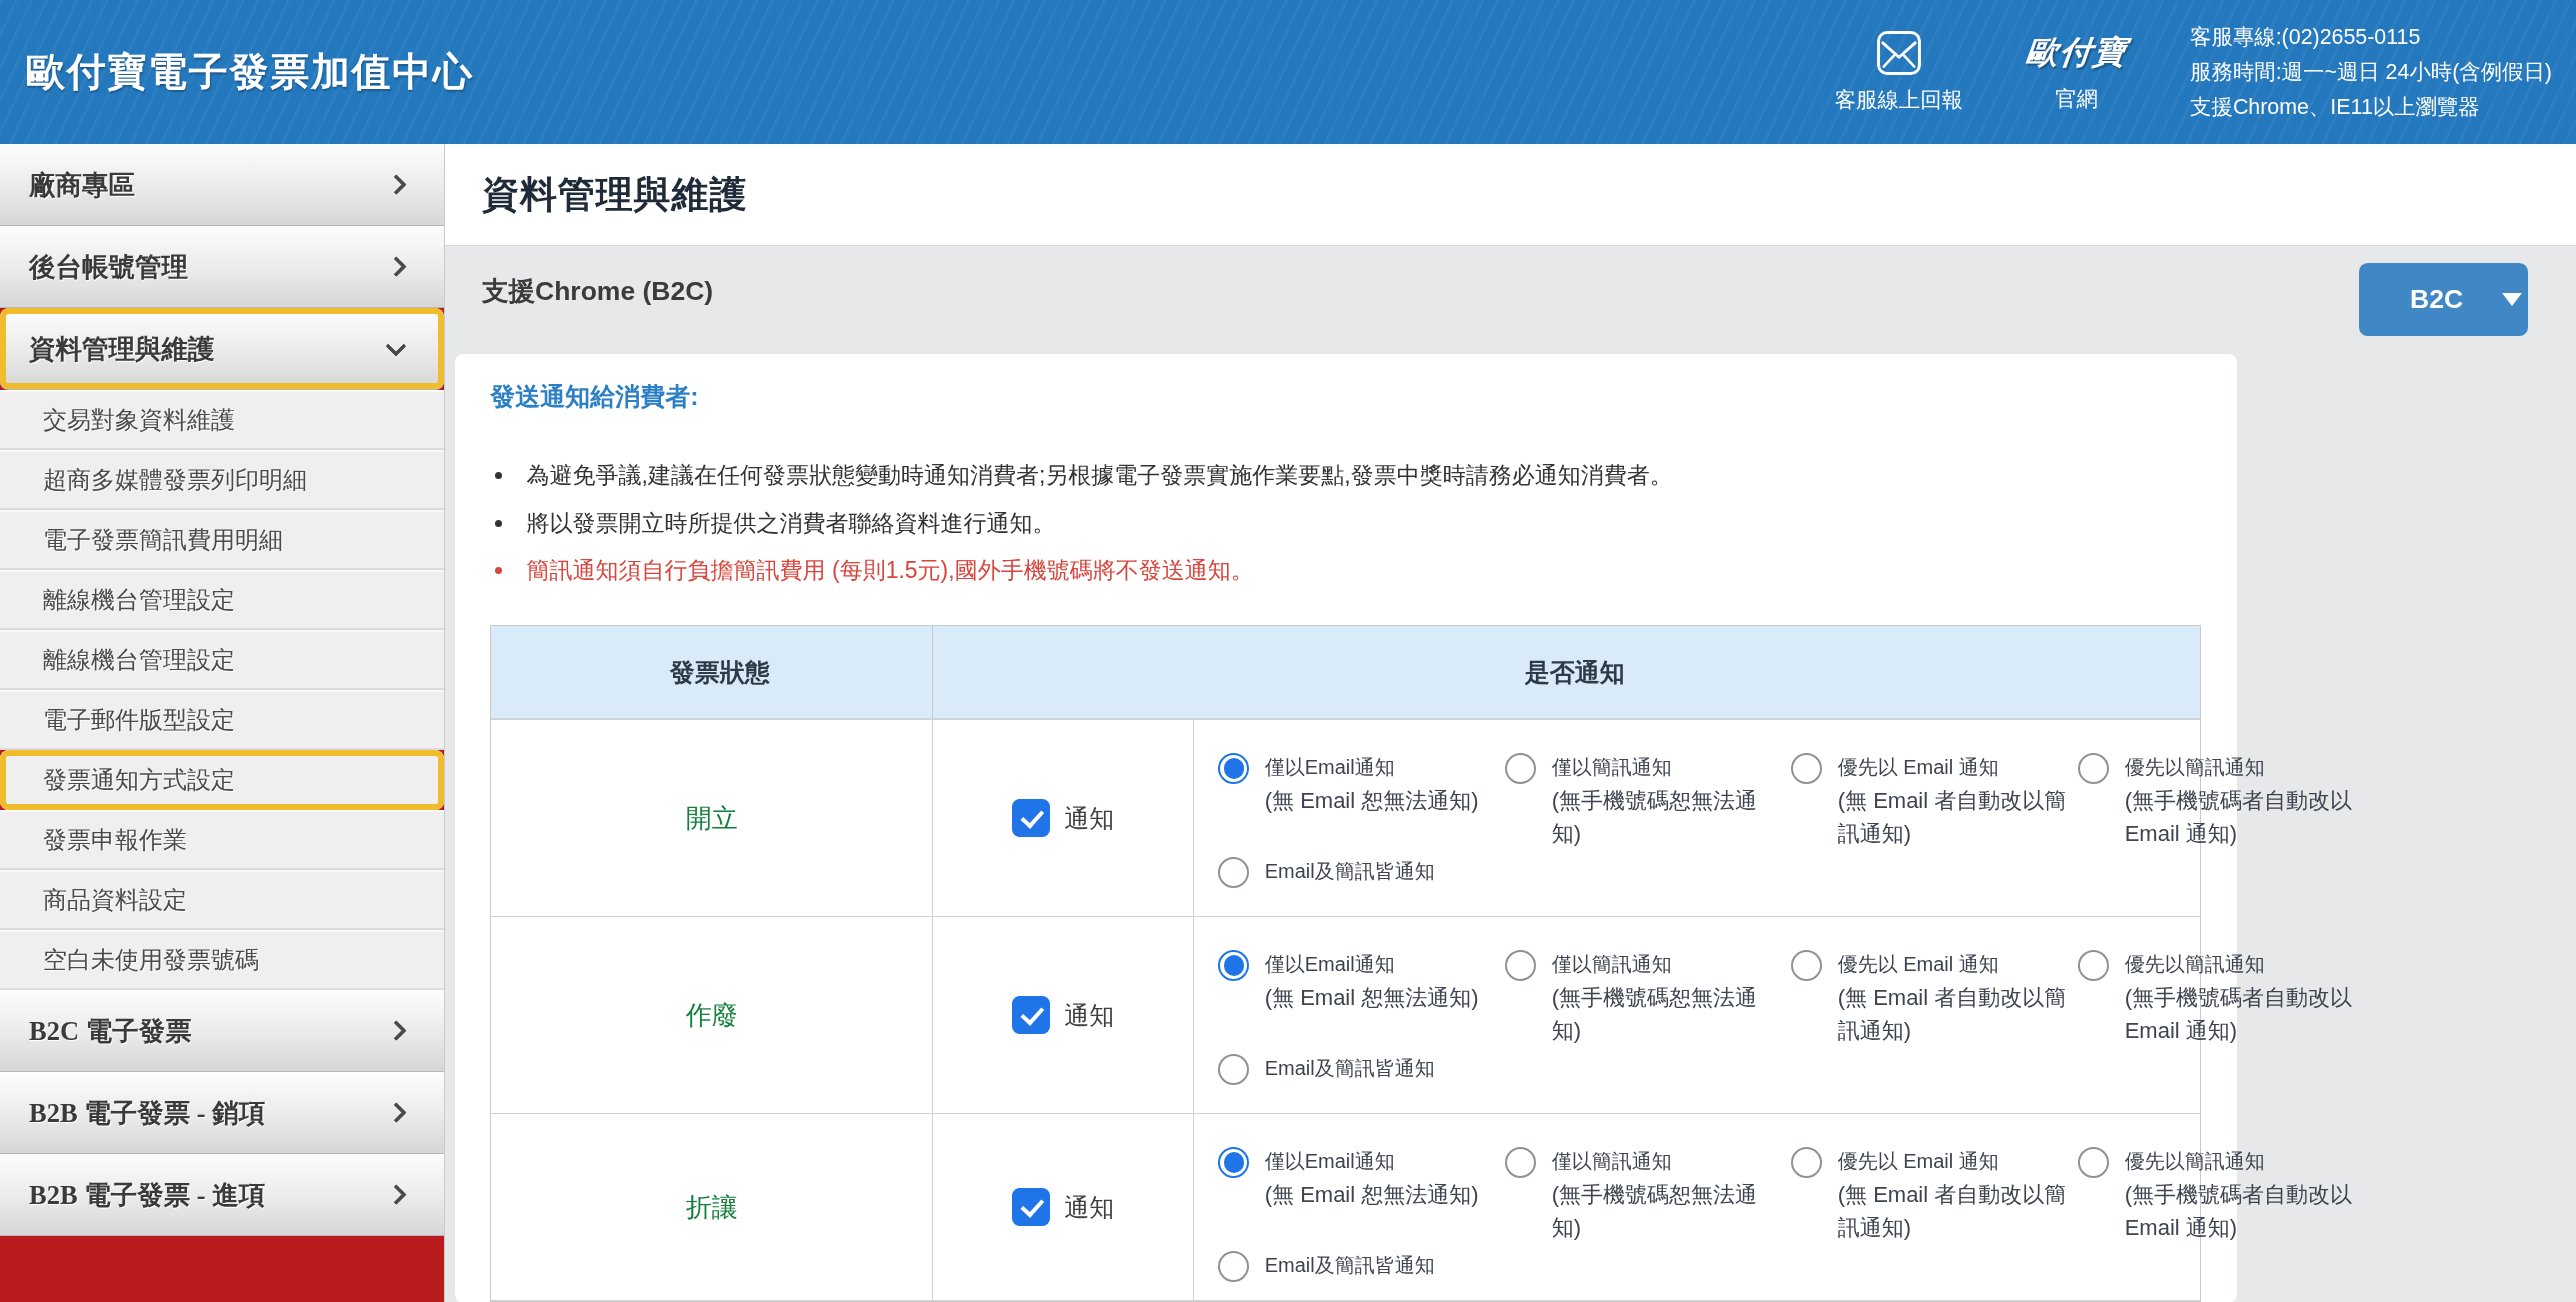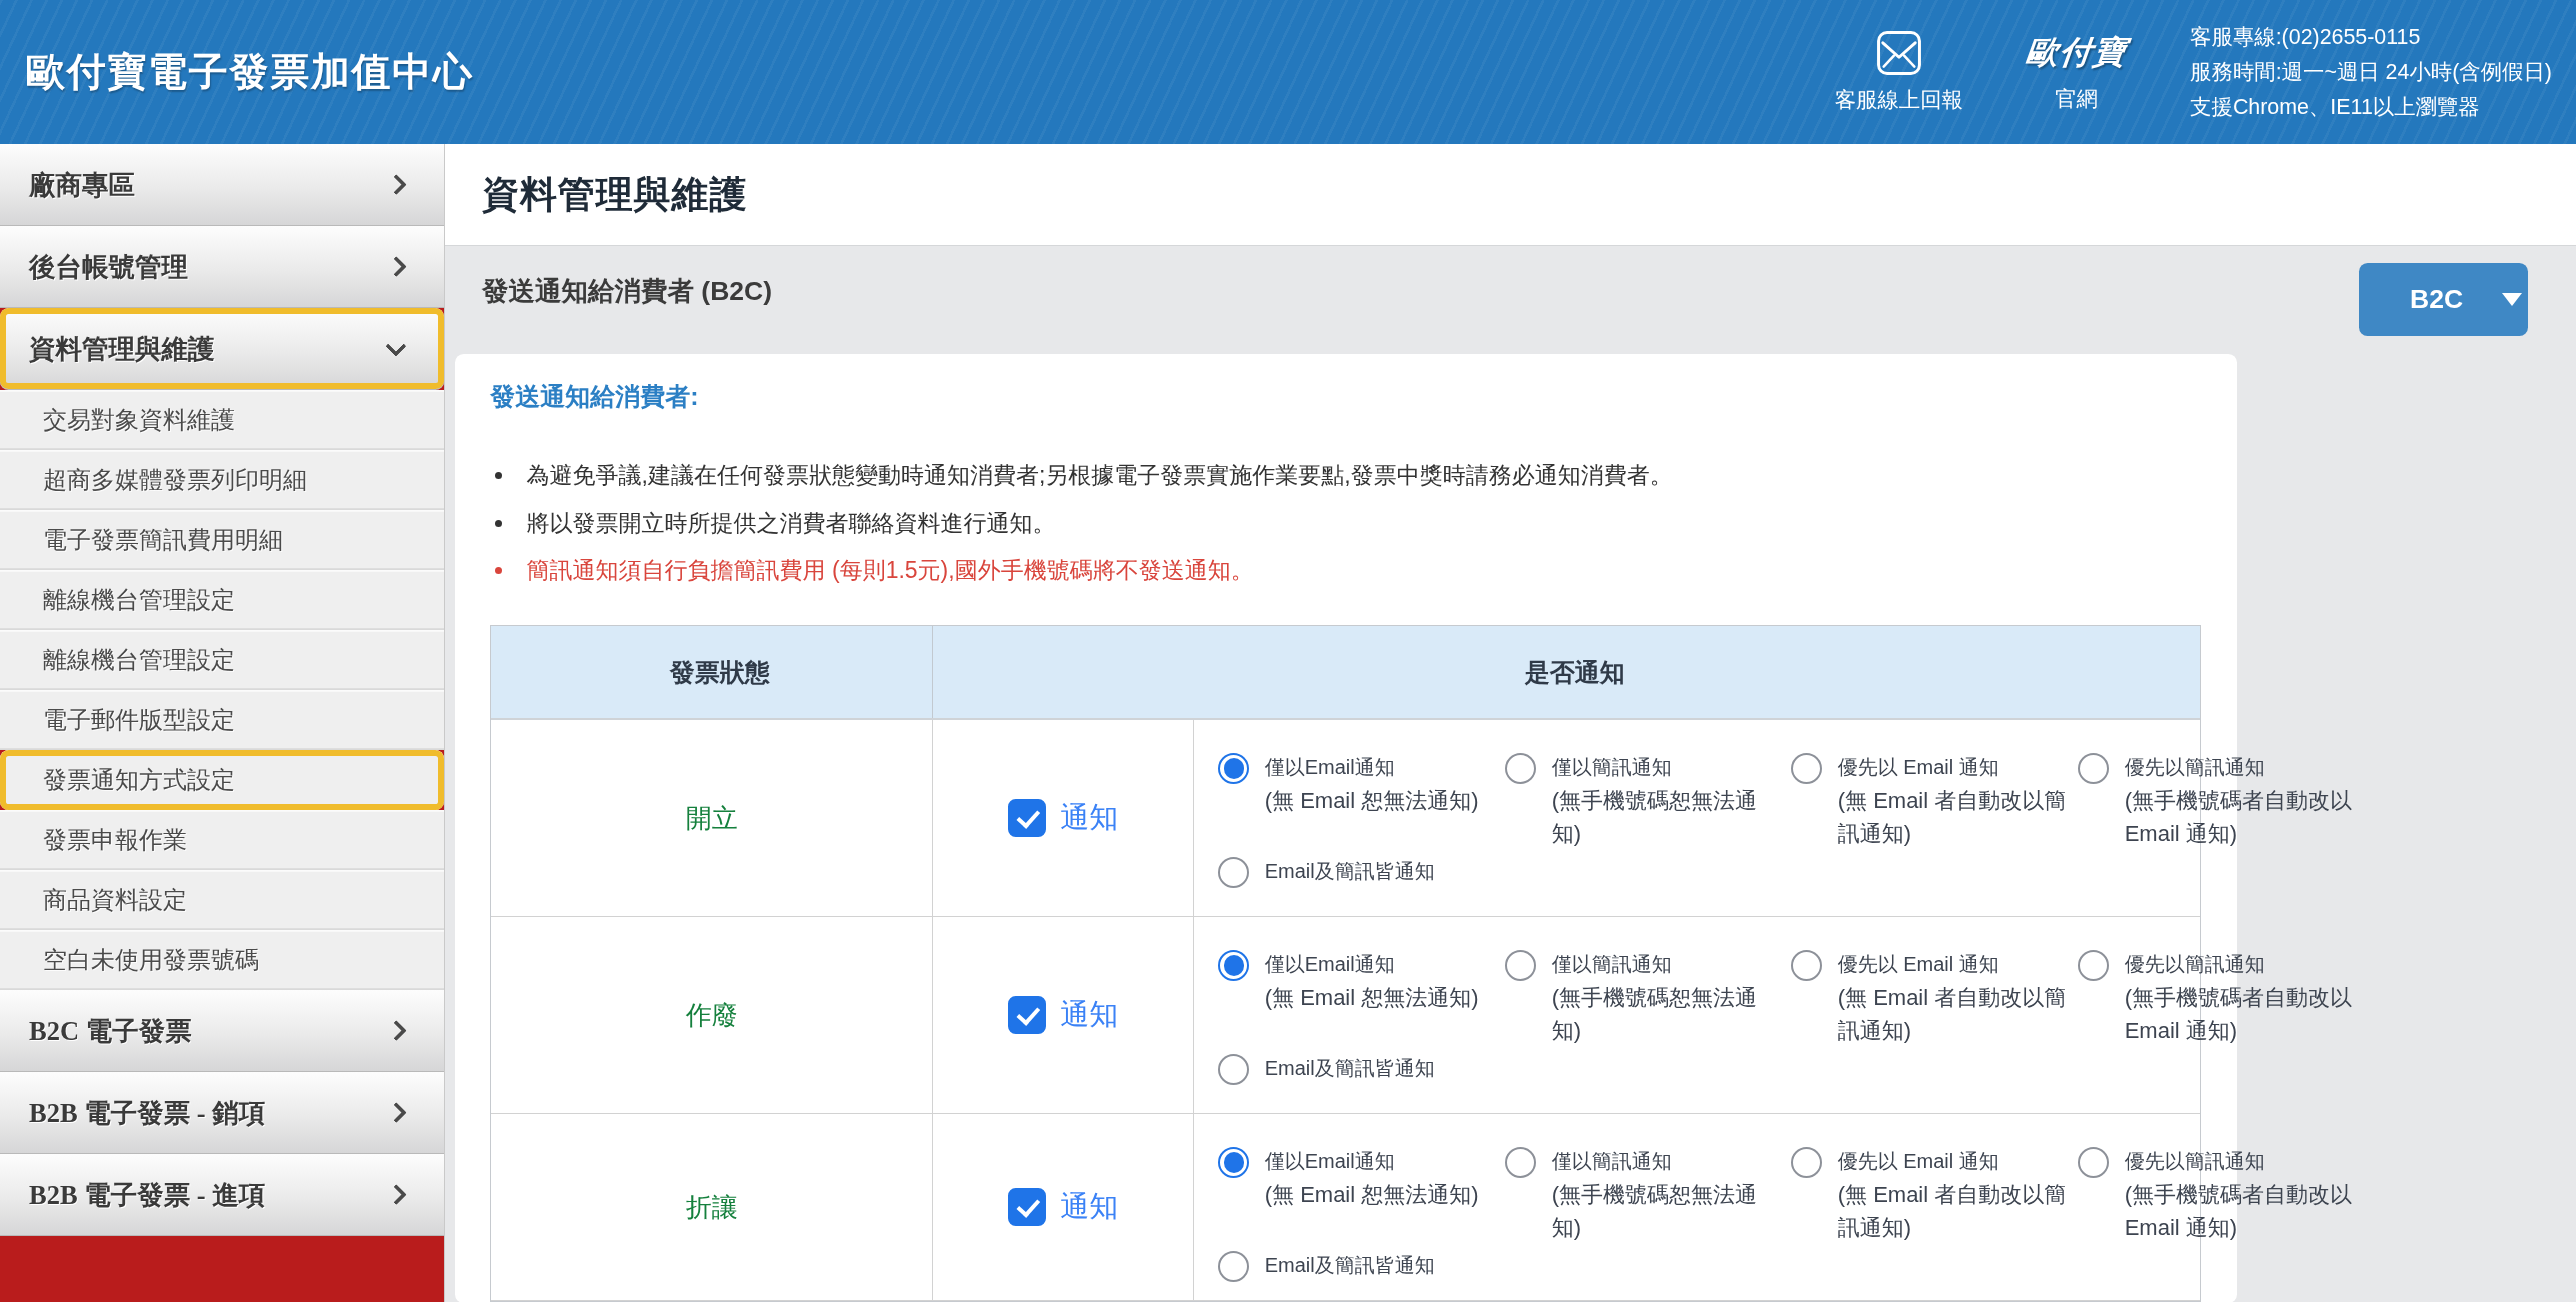--- a/index.html
+++ b/index.html
@@ -64,21 +64,21 @@
     border-bottom:2.6px solid #cfd3d7;}
   .th{display:flex;align-items:center;justify-content:center;font-size:25px;font-weight:bold;color:#2f3a48;margin-left:16px;}
   .th1{border-right:1.7px solid #c2c9d0;}
   .trow{display:grid;grid-template-columns:442px 261px 1fr;height:197px;border-bottom:1.7px solid #d2d2d2;}
   .trow:last-child{height:187px;border-bottom:1.7px solid #d2d2d2;}
   .cell{position:relative;}
   .cell.state{display:flex;align-items:center;justify-content:center;font-size:26px;color:#15803d;
     border-right:1.7px solid #d2d2d2;}
   .cell.notify{display:flex;align-items:center;justify-content:center;gap:13.7px;
     border-right:1.7px solid #d2d2d2;}
-  .cb-label{font-size:29px;color:#3b82f6;}
+  .cb-label{font-size:25px;color:#404040;}
   .checkbox{position:relative;width:38px;height:38px;border-radius:7.7px;background:#fff;
     border:2.6px solid #9aa0a6;flex:none;cursor:pointer;}
   .checkbox.checked{background:#1f74e8;border-color:#1f74e8;}
   .checkbox.checked::after{content:'';position:absolute;left:7.7px;top:8.6px;width:17px;height:9.4px;
     border-left:4.3px solid #fff;border-bottom:4.3px solid #fff;transform:rotate(-48deg);}
   .cell.options{position:relative;}
   .opt{position:absolute;top:31px;display:flex;gap:15.4px;align-items:flex-start;}
   .opt.o1{left:24px;} .opt.o2{left:311px;} .opt.o3{left:597px;} .opt.o4{left:884px;}
   .opt.bottom{left:24px;top:135px;}
   .radio{position:relative;width:31px;height:31px;border:2.6px solid #8d9199;border-radius:50%;
@@ -183,21 +183,21 @@
     <span class="chev"></span>
   </div>
     </nav>
 
   <main class="main">
     <div class="title-band">
       <h1 class="page-title">資料管理與維護</h1>
     </div>
 
     <div class="section-row">
-      <h2 class="section-title">發送通知給消費者 (B2C)</h2>
+      <h2 class="section-title">支援Chrome (B2C)</h2>
       <button class="mode-btn">
         <span>B2C</span>
         <span class="tri"></span>
       </button>
     </div>
 
     <section class="card">
       <h3 class="card-heading">發送通知給消費者:</h3>
       <ul class="bullets">
         <li>為避免爭議,建議在任何發票狀態變動時通知消費者;另根據電子發票實施作業要點,發票中獎時請務必通知消費者。</li>

